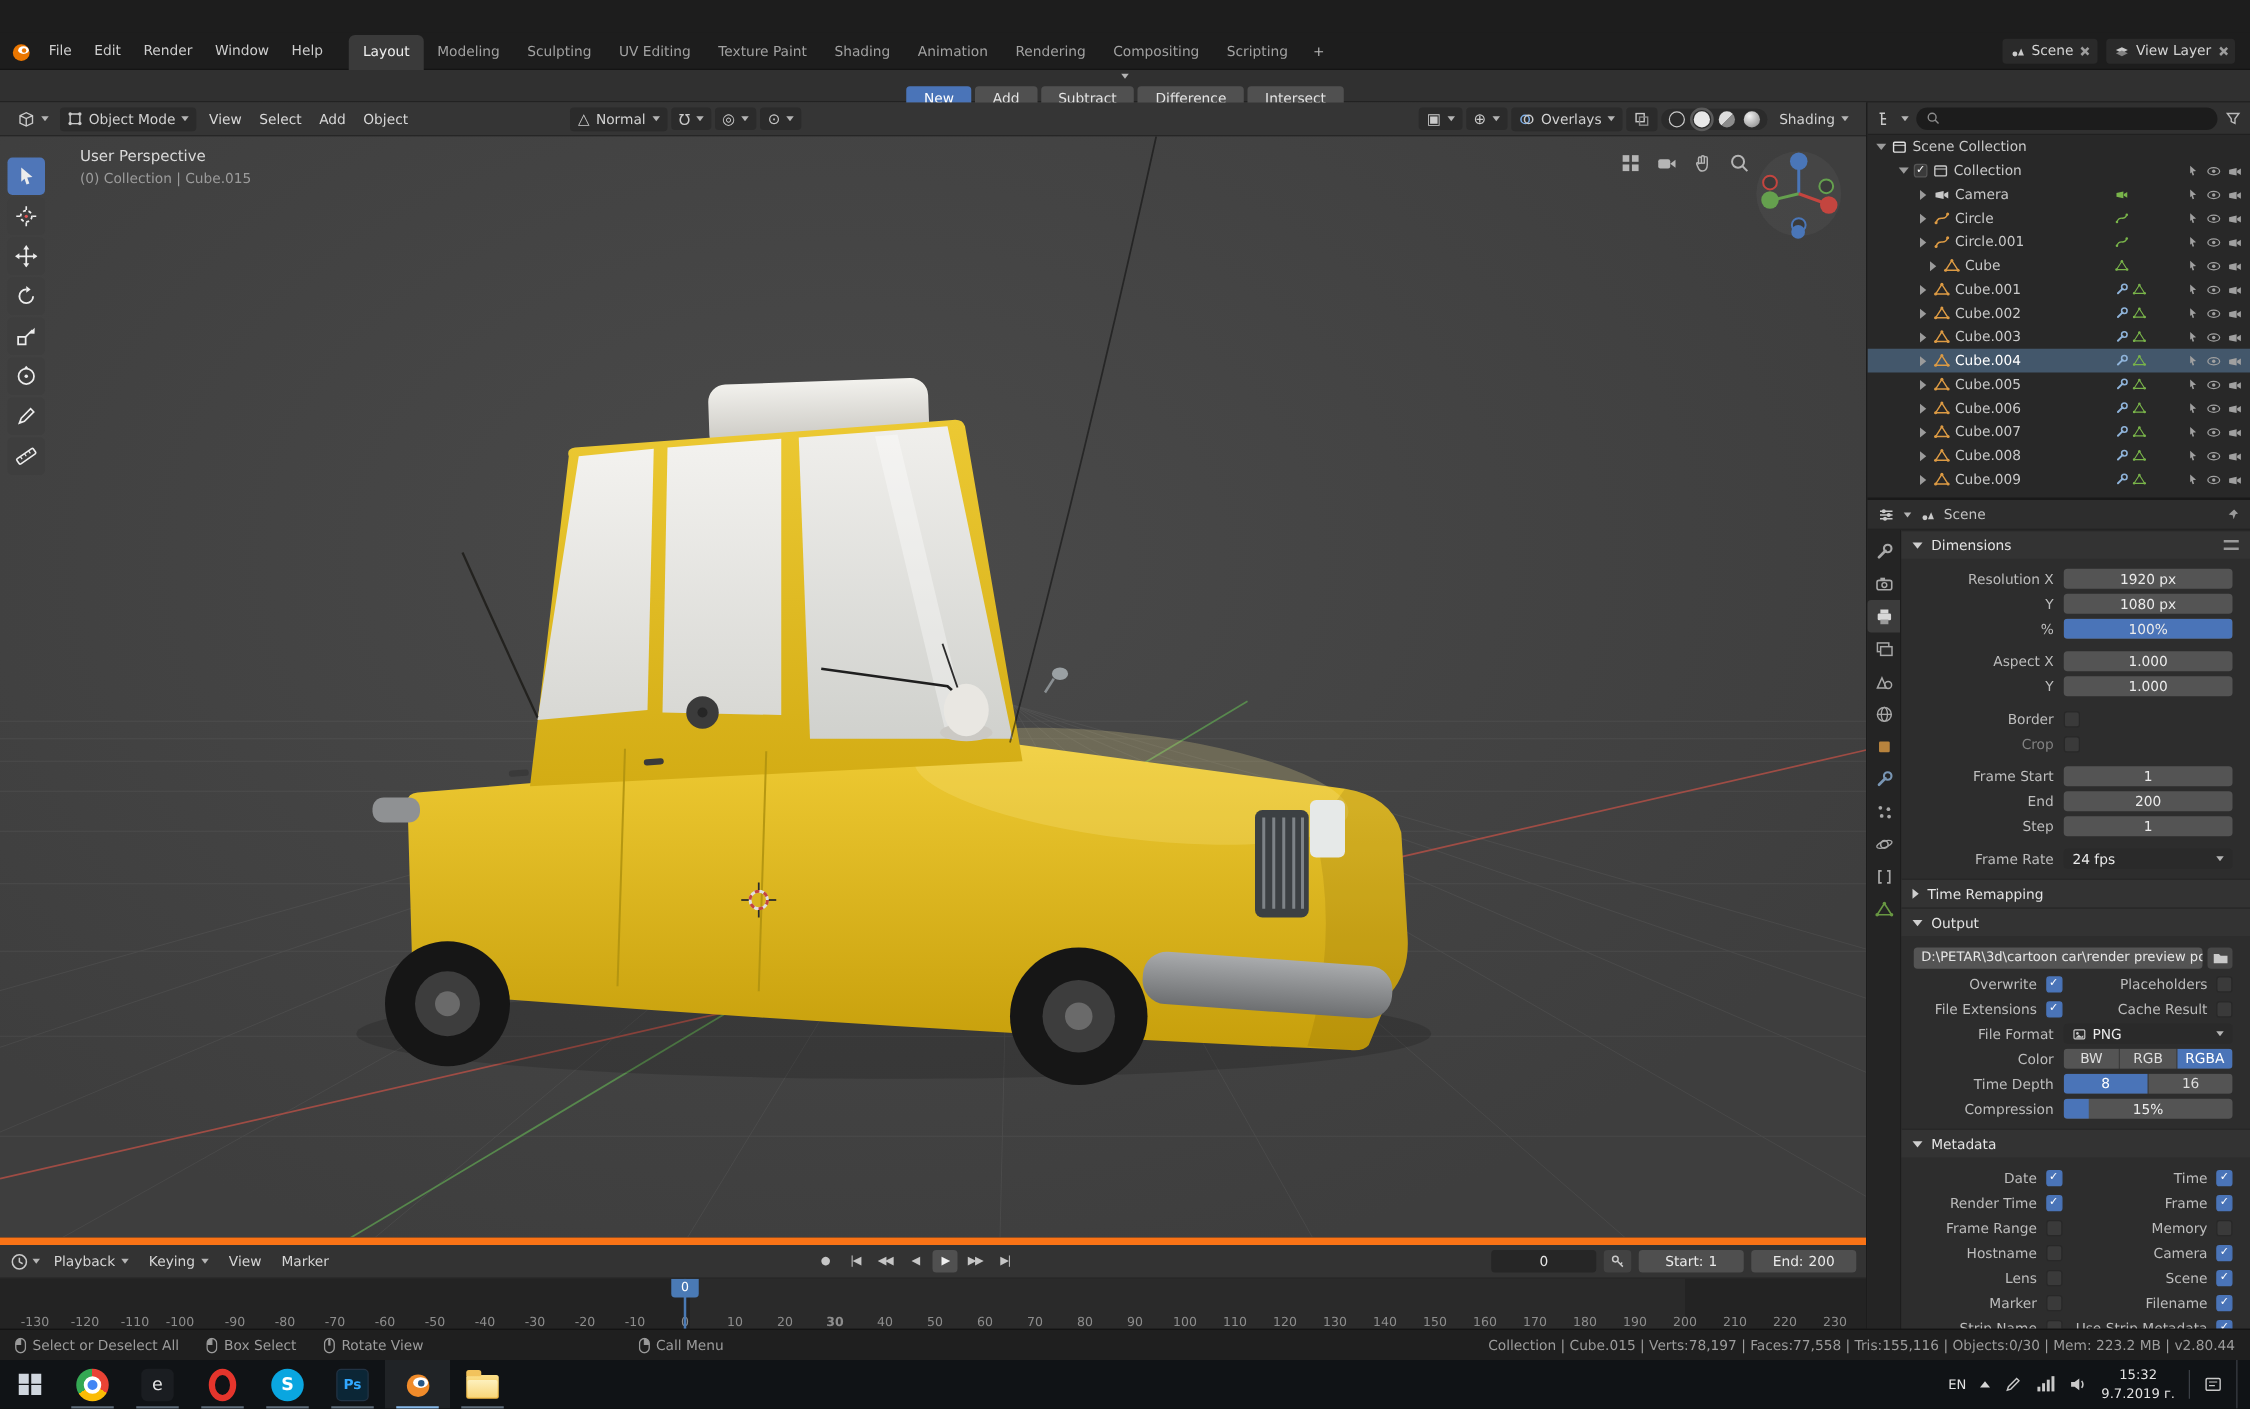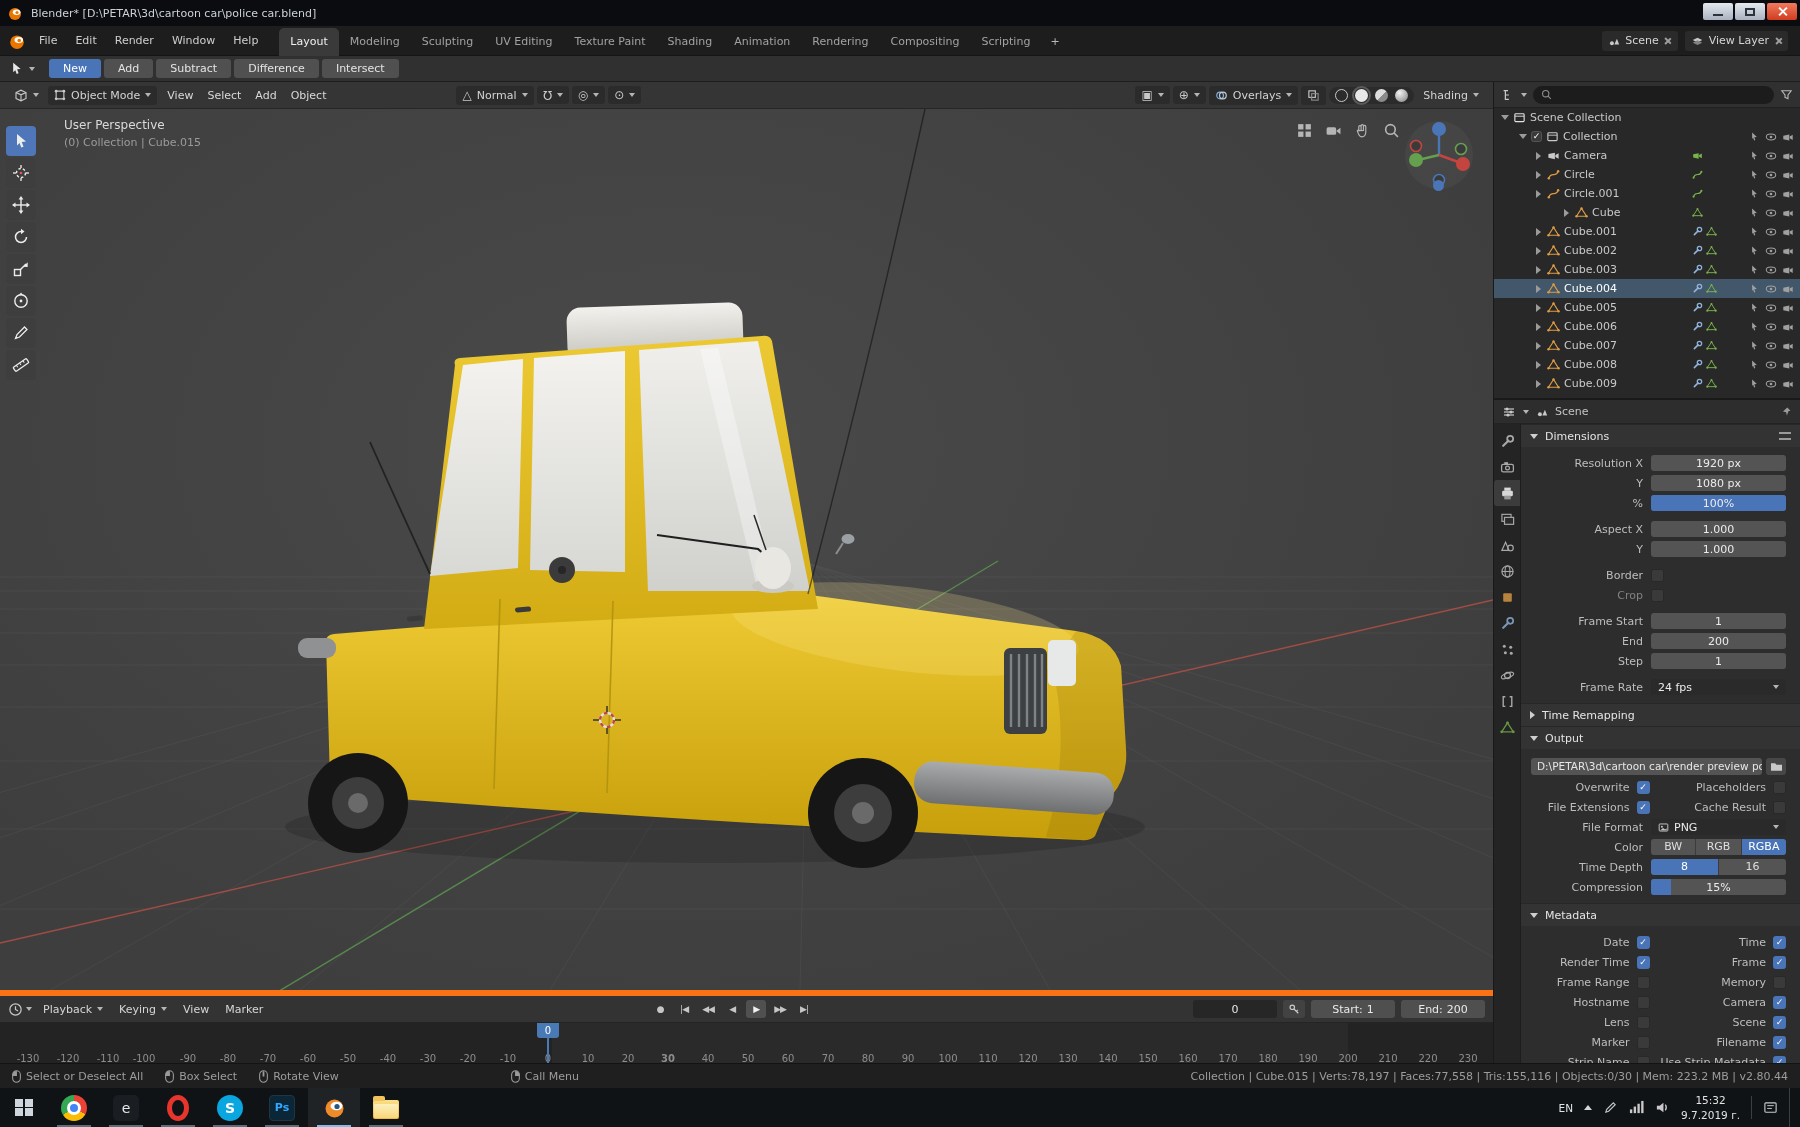--- a/index.html
+++ b/index.html
@@ -27,21 +27,21 @@
   .ws-tab{padding:7px 11px 8px;color:#a2a2a2;border-radius:5px 5px 0 0;}
   .ws-tab.active{background:#3a3a3a;color:#f0f0f0;}
   .ws-plus{padding:7px 9px 8px;color:#b8b8b8;}
   .mb-right{margin-left:auto;display:flex;align-items:center;gap:7px;padding-right:4px;}
   .chip{display:flex;align-items:center;gap:5px;background:#2a2a2a;border-radius:3px;padding:0 6px;height:20px;color:#d5d5d5;}
   .xicon{width:8px;height:8px;position:relative;opacity:.7;}
   .xicon::before,.xicon::after{content:"";position:absolute;left:3.5px;top:0;width:1.5px;height:8px;background:#cfcfcf;}
   .xicon::before{transform:rotate(45deg);} .xicon::after{transform:rotate(-45deg);}
 
   
-  .toolsettings{position:absolute;left:0;top:56px;right:0;height:26px;background:#303030;border-bottom:1px solid #1e1e1e;display:flex;align-items:center;gap:3px;padding:0 9px;}
+  .toolsettings{position:absolute;left:0;top:56px;right:0;height:26px;background:#303030;border-bottom:1px solid #1e1e1e;display:flex;align-items:center;gap:3px;padding:0 9px;flex-direction:column;}
   .ts-btn{height:19px;padding:0 14px;border-radius:3px;background:#505050;color:#e4e4e4;display:flex;align-items:center;}
   .ts-btn.active{background:#4a74b8;color:#fff;}
 
   .caret{width:0;height:0;border-left:3.5px solid transparent;border-right:3.5px solid transparent;border-top:4px solid #b5b5b5;display:inline-block;}
 
   
   .viewport{position:absolute;left:0;top:82px;width:1493px;height:908px;background:radial-gradient(ellipse at 45% 40%, #4a4a4a, #3e3e3e 78%);overflow:hidden;}
   .vp-header{position:relative;z-index:6;height:27px;background:#353535;border-bottom:1px solid #262626;display:flex;align-items:center;padding:0 8px;gap:3px;}
   .vh-group{display:flex;align-items:center;gap:3px;}
   .vh-item{display:flex;align-items:center;gap:5px;color:#d2d2d2;padding:3px 6px;border-radius:3px;background:#2b2b2b;}
@@ -163,39 +163,20 @@
   .chev-up{width:0;height:0;border-left:4.5px solid transparent;border-right:4.5px solid transparent;border-bottom:5px solid #d6d6d6;}
   .clock{text-align:center;color:#e3e3e3;font-size:10.5px;line-height:1.35;}
   .traysep{width:1px;height:60%;background:#3a3f45;}
   .desk-sliver{width:5px;height:100%;border-left:1px solid #3a3f45;}
 </style>
 </head>
 <body>
 
 <div id="root">
 
-  <div class="titlebar">
-    <svg width="16" height="16" viewBox="0 0 16 16">
-      <circle cx="8" cy="9" r="6" fill="#ea7600"></circle>
-        <ellipse cx="9.6" cy="7.2" rx="3.8" ry="2.7" fill="#fff"></ellipse>
-        <circle cx="10" cy="7.5" r="1.6" fill="#ea7600"></circle>
-    </svg>
-    <span class="ttext">Blender* [D:\PETAR\3d\cartoon car\police car.blend]</span>
-    <div class="winbtns">
-      <div class="wbtn">
-          <div class="wb-min"></div>
-        </div>
-      <div class="wbtn">
-          <div class="wb-max"></div>
-        </div>
-      <div class="wbtn close">
-          <div class="wb-x"></div>
-        </div>
-    </div>
-  </div>
 
   <div class="menubar">
     <svg width="18" height="18" viewBox="0 0 16 16" style="margin-right:4px">
       <circle cx="8" cy="9" r="6" fill="#ea7600"></circle>
         <ellipse cx="9.6" cy="7.2" rx="3.8" ry="2.7" fill="#fff"></ellipse>
         <circle cx="10" cy="7.5" r="1.6" fill="#ea7600"></circle>
     </svg>
     <div id="mb-menus" style="display:flex">
         <div class="menu-item">File</div>
         <div class="menu-item">Edit</div>
@@ -845,21 +826,21 @@
                 </svg>
               </span>
               <span style="display:inline-flex">
                 <svg width="12" height="12" viewBox="0 0 14 14">
                   <path d="M1.5 5.5 L8.5 4 V11 L1.5 9.5 Z" fill="#a0a0a0"></path>
                   <path d="M9 6.5 L12.5 4.5 V10.5 L9 8.5 Z" fill="#a0a0a0"></path>
                 </svg>
               </span>
             </span>
           </div>
-          <div class="orow" style="padding-left: 48px; margin-left: 20px;">
+          <div class="orow" style="padding-left: 48px;">
             <span class="disc right"></span>
             <span style="display:inline-flex">
               <svg width="13" height="13" viewBox="0 0 14 14">
                 <path d="M7 2.6 L12.4 11 H1.6 Z" fill="none" stroke="#dd9b44" stroke-width="1.2"></path>
                 <circle cx="7" cy="2.6" r="1.3" fill="#dd9b44"></circle>
                 <circle cx="12.4" cy="11" r="1.3" fill="#dd9b44"></circle>
                 <circle cx="1.6" cy="11" r="1.3" fill="#dd9b44"></circle>
               </svg>
             </span>
             <span class="oname">Cube</span>

